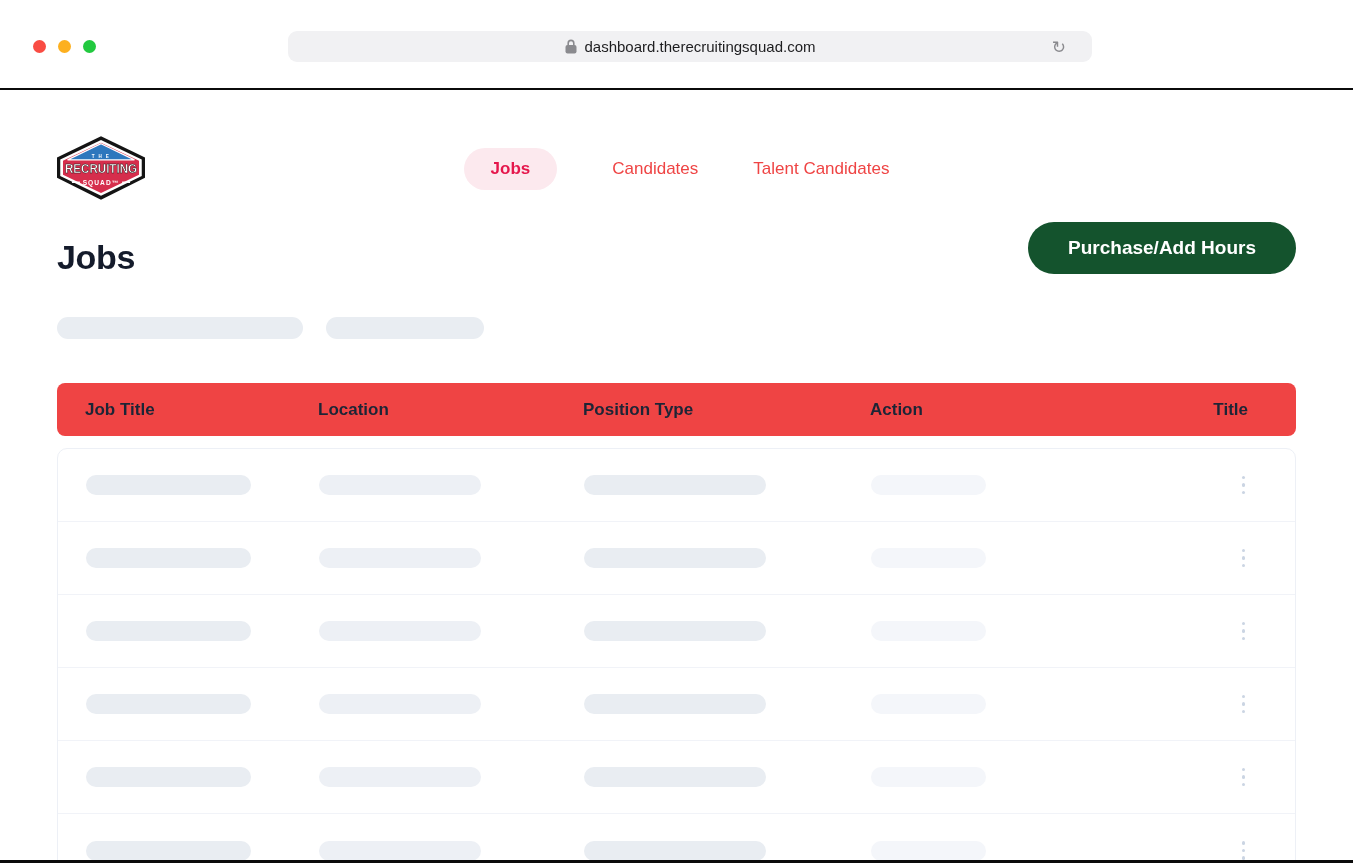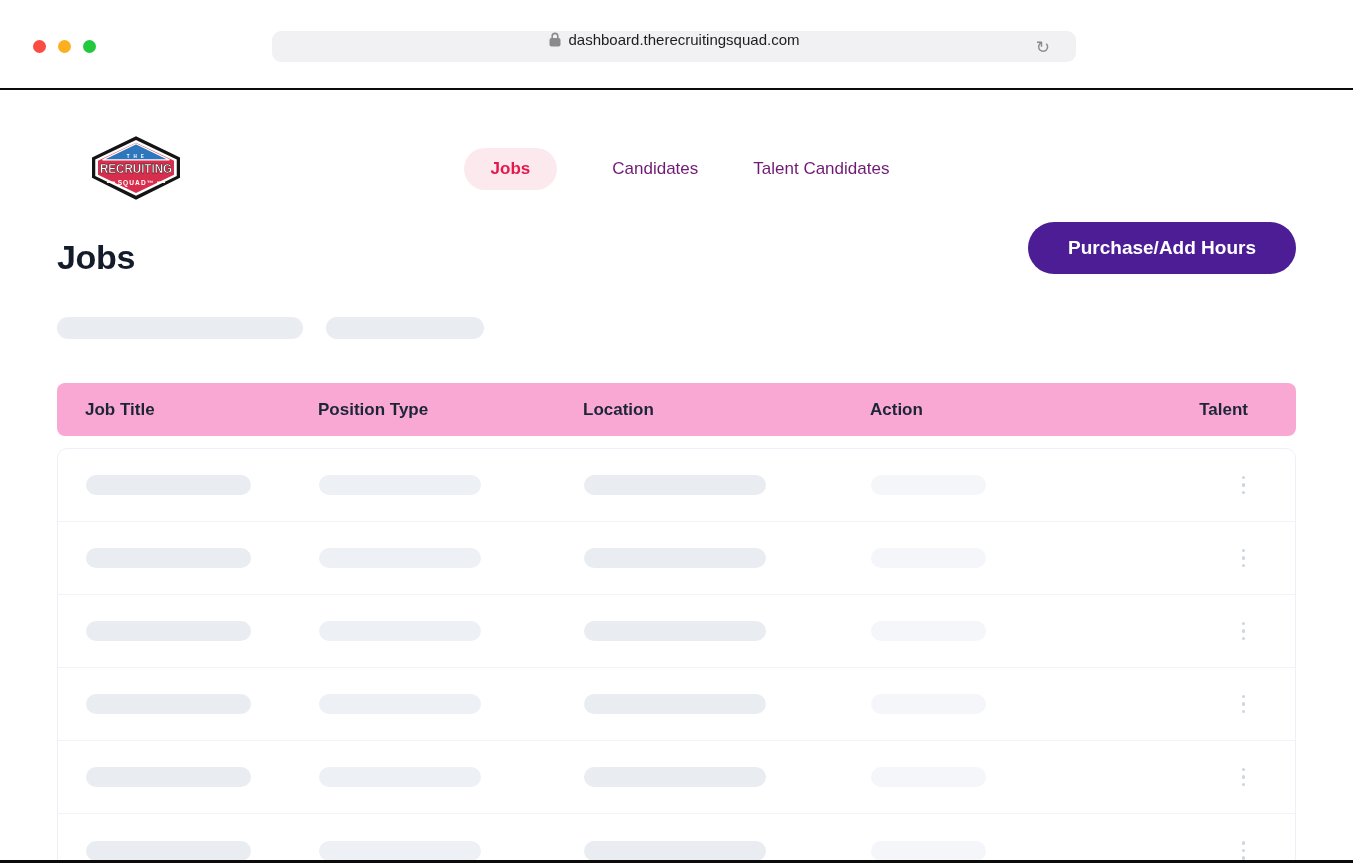--- a/index.html
+++ b/index.html
@@ -6,54 +6,54 @@
   html,body { width:1353px; height:863px; overflow:hidden; background:#fff;
     font-family:"Liberation Sans", sans-serif; position:relative; }
 
   
   .chrome { height:90px; background:#fff; position:relative; border-bottom:2px solid #0b0b0b; }
   .traffic { position:absolute; left:33px; top:40px; display:flex; gap:12px; }
   .light { width:13px; height:13px; border-radius:50%; }
   .light.red { background:#F94C43; }
   .light.yellow { background:#FDB01F; }
   .light.green { background:#22C93F; }
-  .urlbar { position:absolute; left:272px; top:31px; width:804px; height:31px;
-    background:#F1F1F3; border-radius:9px; display:flex; align-items:flex-start; justify-content:center; }
+  .urlbar { position:absolute; left:288px; top:31px; width:804px; height:31px;
+    background:#F1F1F3; border-radius:9px; display:flex; align-items:center; justify-content:center; }
   .url-center { display:flex; align-items:center; gap:8px; }
   .url-text { font-size:15px; color:#1d1d1f; }
   .reload { position:absolute; right:26px; top:50%; transform:translateY(-50%);
     font-size:17px; color:#8a8a8e; background:none; border:none; cursor:pointer;
     font-family:"DejaVu Sans", sans-serif; }
 
   
   .page { padding:0 57px; position:relative; }
 
   .header-row { position:relative; height:62px; margin-top:48px; display:flex;
     align-items:center; justify-content:center; }
-  .logo { position:absolute; left:0; top:-2px; width:88px; height:64px; cursor:pointer;margin-left:35px; }
+  .logo { position:absolute; left:0; top:-2px; width:88px; height:64px; cursor:pointer; }
 
   .nav { display:flex; align-items:center; gap:55px; }
-  .nav-item { font-size:17px; color:#701a75; cursor:pointer; background:none; border:none;
+  .nav-item { font-size:17px; color:#ef4444; cursor:pointer; background:none; border:none;
     font-family:inherit; padding:10px 0; }
   .nav-item.active { color:#E5174C; font-weight:700; background:#FCE9EE;
     padding:11px 27px; border-radius:22px; }
 
   .title-row { display:flex; justify-content:space-between; align-items:flex-start; margin-top:22px; }
   .page-title { font-size:34px; font-weight:700; color:#141B2B; letter-spacing:-0.3px; margin-top:16px; }
-  .purchase-btn { background:#4c1d95; color:#fff; border:none; border-radius:26px;
+  .purchase-btn { background:#14532d; color:#fff; border:none; border-radius:26px;
     height:52px; padding:0 40px; font-size:19px; font-weight:700; cursor:pointer;
     font-family:inherit; }
 
   .filters { display:flex; gap:23px; margin-top:40px; }
   .sk-filter { height:22px; border-radius:11px; background:#E9EDF2; }
   .sk-filter.a { width:246px; }
   .sk-filter.b { width:158px; }
 
   
-  .thead { margin-top:44px; height:53px; background:#f9a8d4; border-radius:8px;
+  .thead { margin-top:44px; height:53px; background:#ef4444; border-radius:8px;
     display:grid; grid-template-columns:233px 265px 287px 1fr 80px;
     align-items:center; padding:0 48px 0 28px; }
   .th { font-size:17px; font-weight:600; color:#1C2536; }
   .th.last { justify-self:end; }
 
   .tcard { margin-top:12px; background:#fff; border:1px solid #EDF0F6; border-radius:10px;
     overflow:hidden; }
   .t-row { height:73px; display:grid; grid-template-columns:233px 265px 287px 1fr 80px;
     align-items:center; padding:0 48px 0 28px; border-bottom:1px solid #F1F3F8; }
   .t-row:last-child { border-bottom:none; }
@@ -120,24 +120,24 @@
     <button class="purchase-btn">Purchase/Add Hours</button>
   </div>
 
   <div class="filters">
     <span class="sk-filter a"></span>
     <span class="sk-filter b"></span>
   </div>
 
   <div class="thead">
     <span class="th">Job Title</span>
+    <span class="th">Location</span>
     <span class="th">Position Type</span>
-    <span class="th">Location</span>
     <span class="th">Action</span>
-    <span class="th last">Talent</span>
+    <span class="th last">Title</span>
   </div>
 
   <div class="tcard">
     <div class="t-row">
       <span class="sk c1"></span>
       <span class="sk c2"></span>
       <span class="sk c3"></span>
       <span class="sk c4"></span>
       <button class="dots">
           <i></i>

